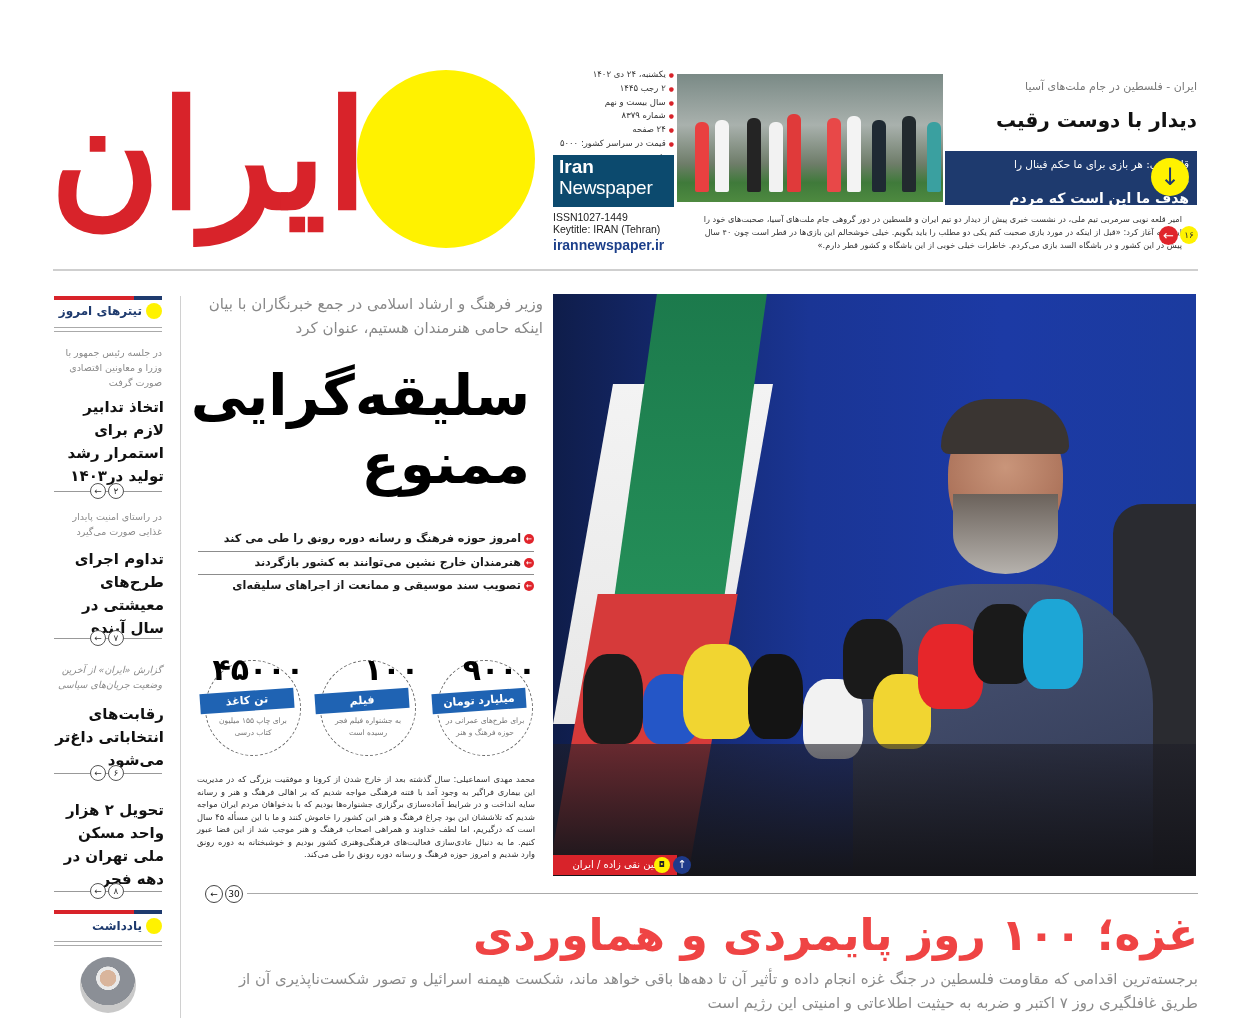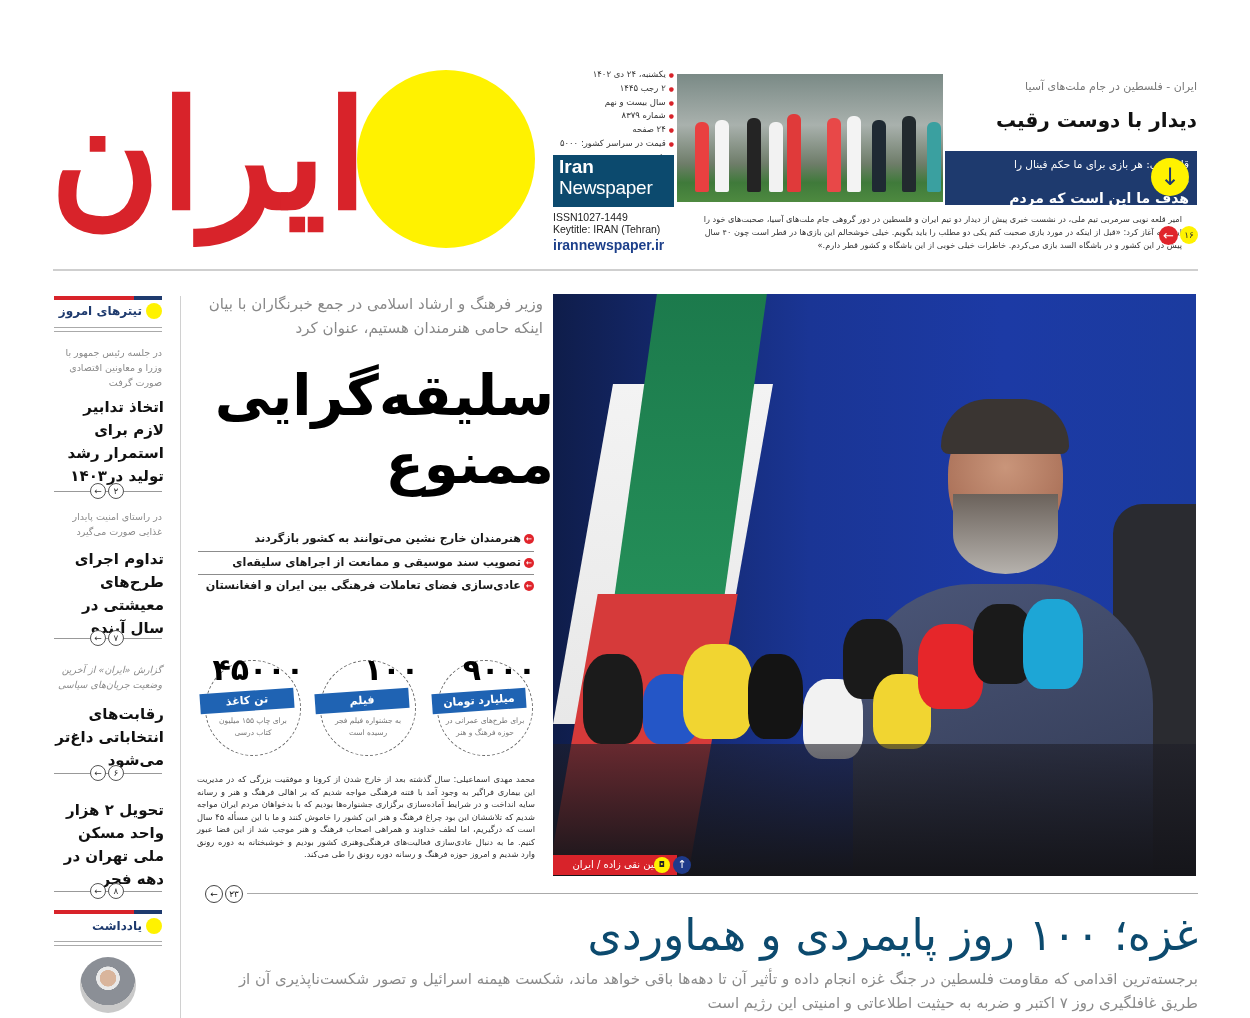--- a/index.html
+++ b/index.html
@@ -48,21 +48,21 @@
   .page-pill { left: 54px; width: 108px; height: 16px; }
   .page-pill .line { position: absolute; top: 8px; left: 0; right: 0; height: 1px; background: #999; }
   .page-pill .c { position: absolute; top: 0; width: 16px; height: 16px; border-radius: 50%; border: 1px solid #555; background: #fff;
     font-size: 9px; line-height: 14px; text-align: center; color: #333; }
   .side-vrule { left: 180px; top: 296px; width: 1px; height: 722px; background: #d0d0d0; }
   .avatar { left: 80px; top: 957px; width: 56px; height: 56px; border-radius: 50%; overflow: hidden;
     background: radial-gradient(circle at 50% 38%, #d9b59c 0 18%, #e9e9e9 19% 26%, #8b8f96 27% 60%, #c9c9c9 61%); }
 
   
   .lead-kicker { left: 195px; top: 292px; width: 348px; font-size: 15px; line-height: 24px; color: #888; }
-  .lead-title { left: 195px; top: 362px; width: 335px; font-size: 56px; font-weight: bold; line-height: 68px; color: #000; font-family: "DejaVu Sans", sans-serif; letter-spacing: -1px; margin-left: 24px; }
+  .lead-title { left: 195px; top: 362px; width: 335px; font-size: 56px; font-weight: bold; line-height: 68px; color: #000; font-family: "DejaVu Sans", sans-serif; letter-spacing: -1px; }
   .bullets { left: 198px; top: 528px; width: 336px; }
   .bullets .row { height: 23.5px; border-bottom: 1px solid #8c8c8c; font-size: 11.2px; font-weight: bold; line-height: 22px; color: #1a1a1a; white-space: nowrap; overflow: hidden; }
   .bullets .row:last-child { border-bottom: none; }
   .bullets .dot { display: inline-block; width: 10px; height: 10px; border-radius: 50%; background: #e0242b; color: #fff; font-size: 7px; line-height: 10px; text-align: center; margin-left: 3px; vertical-align: middle; }
 
   .stat { top: 660px; width: 96px; height: 96px; border-radius: 50%; border: 1px dashed #6a6a6a; }
   .stat .num { position: absolute; top: -8px; left: -4px; right: -4px; text-align: right; font-size: 30px; font-weight: bold; color: #000000; line-height: 34px; letter-spacing: 1px; }
   .stat .lbl { position: absolute; top: 30px; left: -6px; right: 6px; background: #1f63b3; color: #fff; text-align: center; font-size: 11px; font-weight: bold; line-height: 20px; transform: rotate(-4deg); }
   .stat .cap { position: absolute; top: 54px; left: 6px; right: 6px; text-align: center; font-size: 7.5px; line-height: 12px; color: #777; }
 
@@ -81,21 +81,21 @@
   .beard { left: 400px; top: 200px; width: 105px; height: 80px; border-radius: 0 0 50% 50%; background: linear-gradient(180deg, #6b625b, #b6b2ad); }
   .mic { position: absolute; border-radius: 40% 40% 30% 30%; }
   .caption-bar { left: 553px; top: 855px; width: 124px; height: 20px; background: #d8232a; color: #fff; font-size: 10px; line-height: 20px; padding-right: 8px; }
   .cam-icon { left: 654px; top: 857px; width: 16px; height: 16px; border-radius: 50%; background: #fff200; font-size: 8px; line-height: 16px; text-align: center; color: #222; }
   .up-icon { left: 673px; top: 856px; width: 18px; height: 18px; border-radius: 50%; background: #1e3a8a; color: #fff; font-size: 11px; line-height: 18px; text-align: center; }
 
   
   .bottom-pill { left: 205px; top: 884px; width: 993px; height: 18px; }
   .bottom-pill .line { position: absolute; top: 9px; left: 42px; right: 0; height: 1px; background: #aaa; }
   .bottom-pill .c { position: absolute; top: 1px; width: 18px; height: 18px; border-radius: 50%; border: 1px solid #444; background: #fff; font-size: 9px; line-height: 16px; text-align: center; }
-  .gaza-title { left: 200px; top: 903px; width: 998px; font-size: 44px; font-weight: normal; line-height: 64px; color: #0c4a6e; }
+  .gaza-title { left: 200px; top: 903px; width: 998px; font-size: 44px; font-weight: bold; line-height: 64px; color: #ef4444; }
   .gaza-sub { left: 200px; top: 967px; width: 998px; font-size: 15px; line-height: 24px; color: #8a8a8a; text-align: right; }
 </style>
 </head>
 <body>
 
 <div class="abs logo-text">ایران</div>
 <div class="abs sun"></div>
 
 <div class="abs issue-box rtl">
   <div>یکشنبه، ۲۴ دی ۱۴۰۲</div>
@@ -189,23 +189,23 @@
 
 <div class="abs side-vrule"></div>
 
 <div class="abs lead-kicker rtl">وزیر فرهنگ و ارشاد اسلامی در جمع خبرنگاران با بیان اینکه حامی هنرمندان هستیم، عنوان کرد</div>
 <div class="abs lead-title rtl">
   <div>سلیقه‌گرایی</div>
   <div>ممنوع</div>
 </div>
 
 <div class="abs bullets rtl">
+  <div class="row"><span class="dot">←</span><span>امروز حوزه فرهنگ و رسانه دوره رونق را طی می کند</span></div>
   <div class="row"><span class="dot">←</span><span>هنرمندان خارج نشین می‌توانند به کشور بازگردند</span></div>
   <div class="row"><span class="dot">←</span><span>تصویب سند موسیقی و ممانعت از اجراهای سلیقه‌ای</span></div>
-  <div class="row"><span class="dot">←</span><span>عادی‌سازی فضای تعاملات فرهنگی بین ایران و افغانستان</span></div>
 </div>
 
 <div class="abs stat rtl" style="left:437px;">
   <div class="num">۹۰۰۰</div>
   <div class="lbl">میلیارد تومان</div>
   <div class="cap">برای طرح‌های عمرانی در حوزه فرهنگ و هنر</div>
 </div>
 <div class="abs stat rtl" style="left:320px;">
   <div class="num">۱۰۰</div>
   <div class="lbl">فیلم</div>
@@ -240,16 +240,16 @@
   <div class="mic" style="left:470px;top:305px;width:60px;height:90px;background:#1da6d6;"></div>
   <div class="mic" style="left:0;top:450px;width:643px;height:132px;border-radius:0;background:linear-gradient(180deg, rgba(30,30,40,0.6), #15151a);"></div>
 </div>
 <div class="abs caption-bar rtl">حسین نقی زاده / ایران</div>
 <div class="abs cam-icon">◘</div>
 <div class="abs up-icon">↑</div>
 
 <div class="abs bottom-pill">
   <div class="line"></div>
   <div class="c" style="left:0;">←</div>
-  <div class="c" style="left:20px;">۲۳</div>
+  <div class="c" style="left:20px;">30</div>
 </div>
 <div class="abs gaza-title rtl">غزه؛ ۱۰۰ روز پایمردی و هماوردی</div>
 <div class="abs gaza-sub rtl">برجسته‌ترین اقدامی که مقاومت فلسطین در جنگ غزه انجام داده و تأثیر آن تا دهه‌ها باقی خواهد ماند، شکست هیمنه اسرائیل و تصور شکست‌ناپذیری آن از طریق غافلگیری روز ۷ اکتبر و ضربه به حیثیت اطلاعاتی و امنیتی این رژیم است</div>
 
 </body></html>

